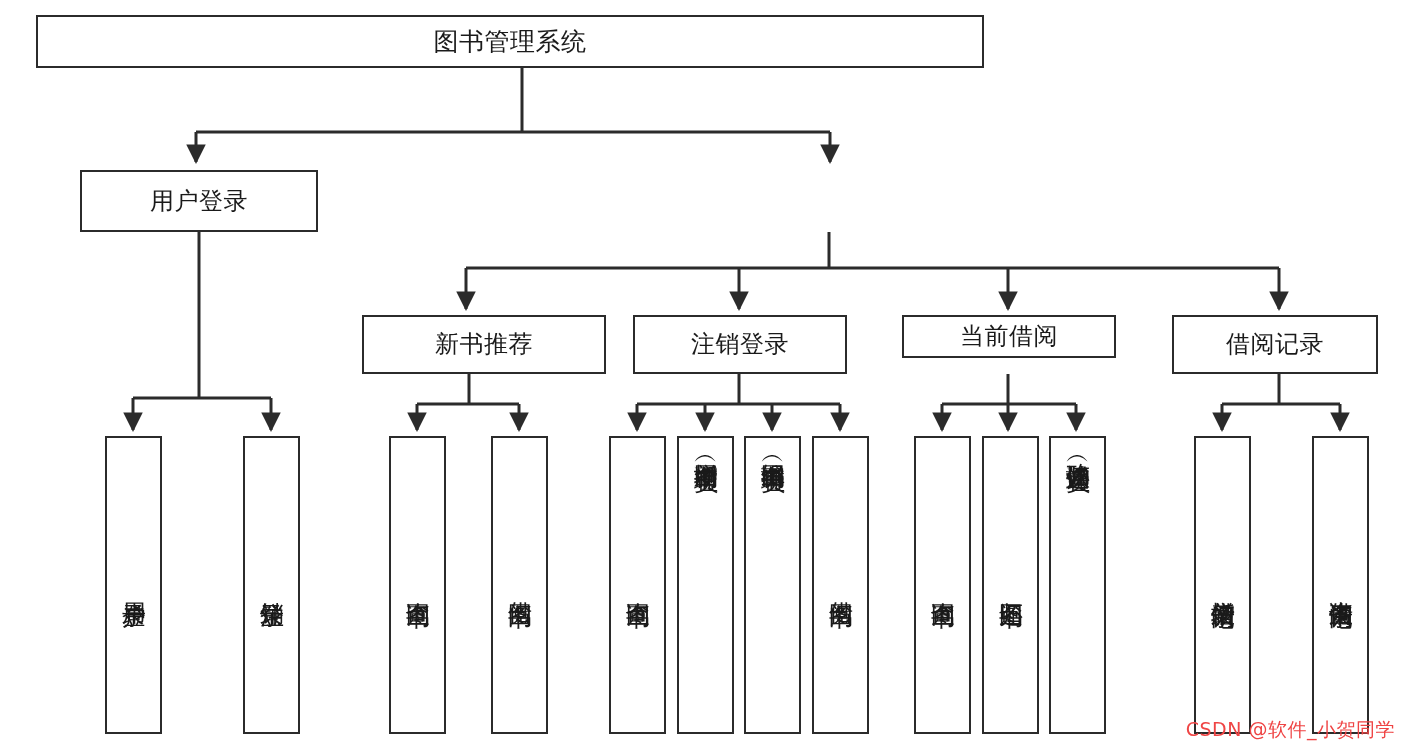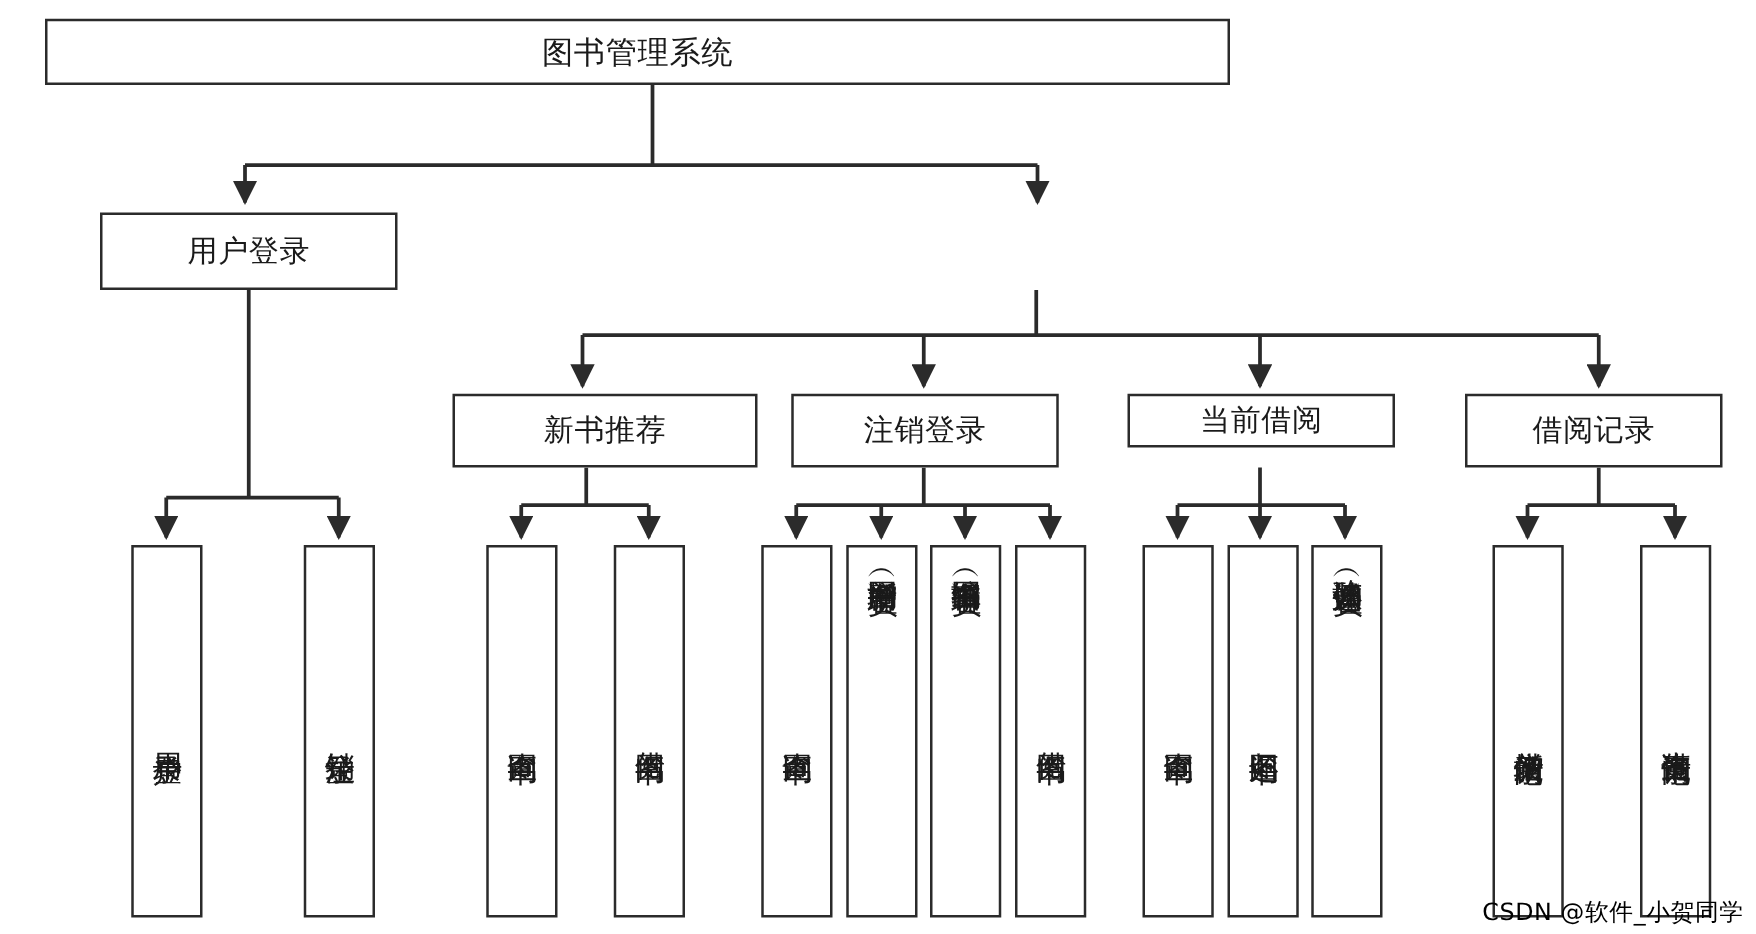--- a/index.html
+++ b/index.html
@@ -68,21 +68,21 @@
   }
   .node-v.center {
     align-items: center;
     padding-top: 0;
   }
   #watermark {
     position: absolute;
     right: 10px;
     bottom: 4px;
     font-size: 19px;
-    color: #000000;
+    color: #ef4444;
     letter-spacing: 0.5px;
     white-space: nowrap;
     pointer-events: none;
   }
 </style>
 </head>
 <body>
 
 <div id="diagram-canvas">
 

